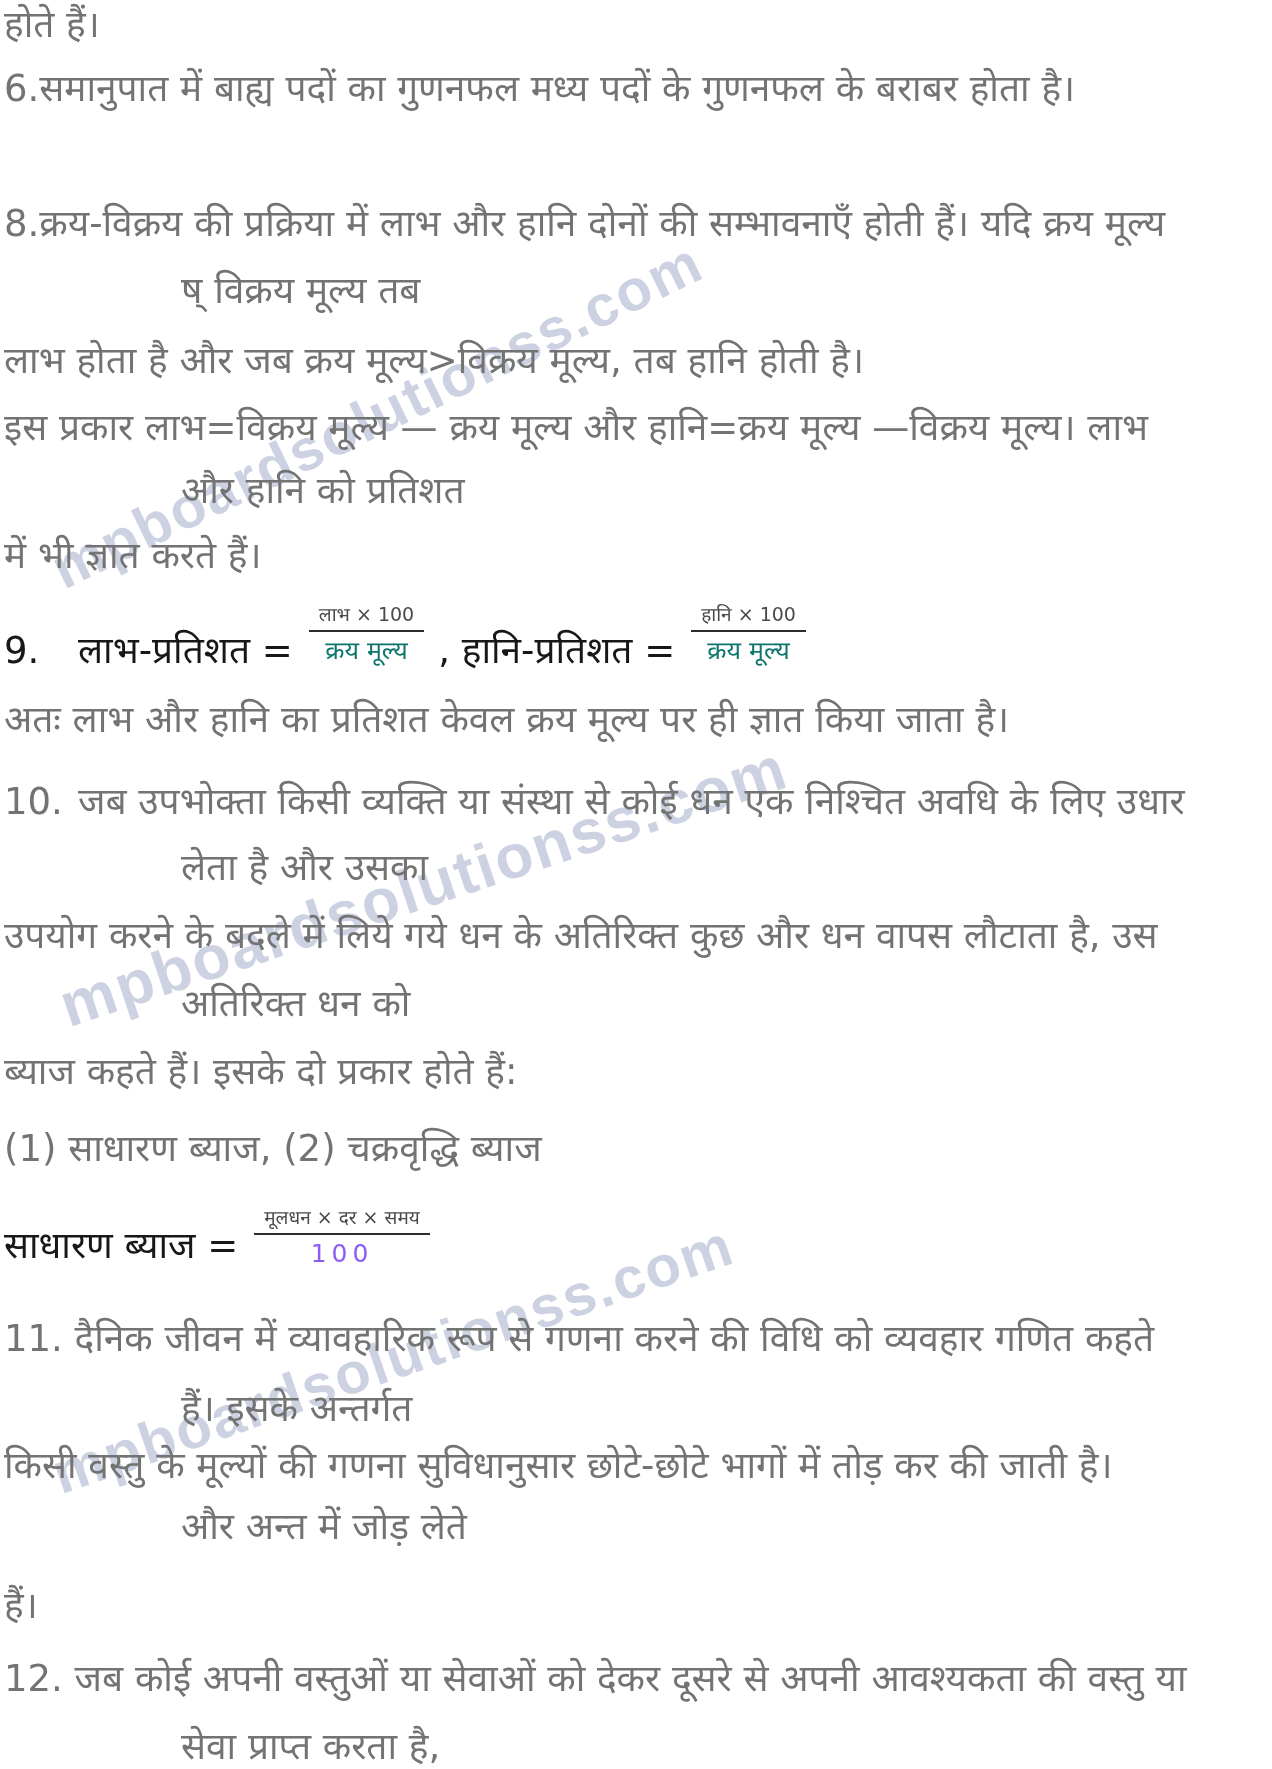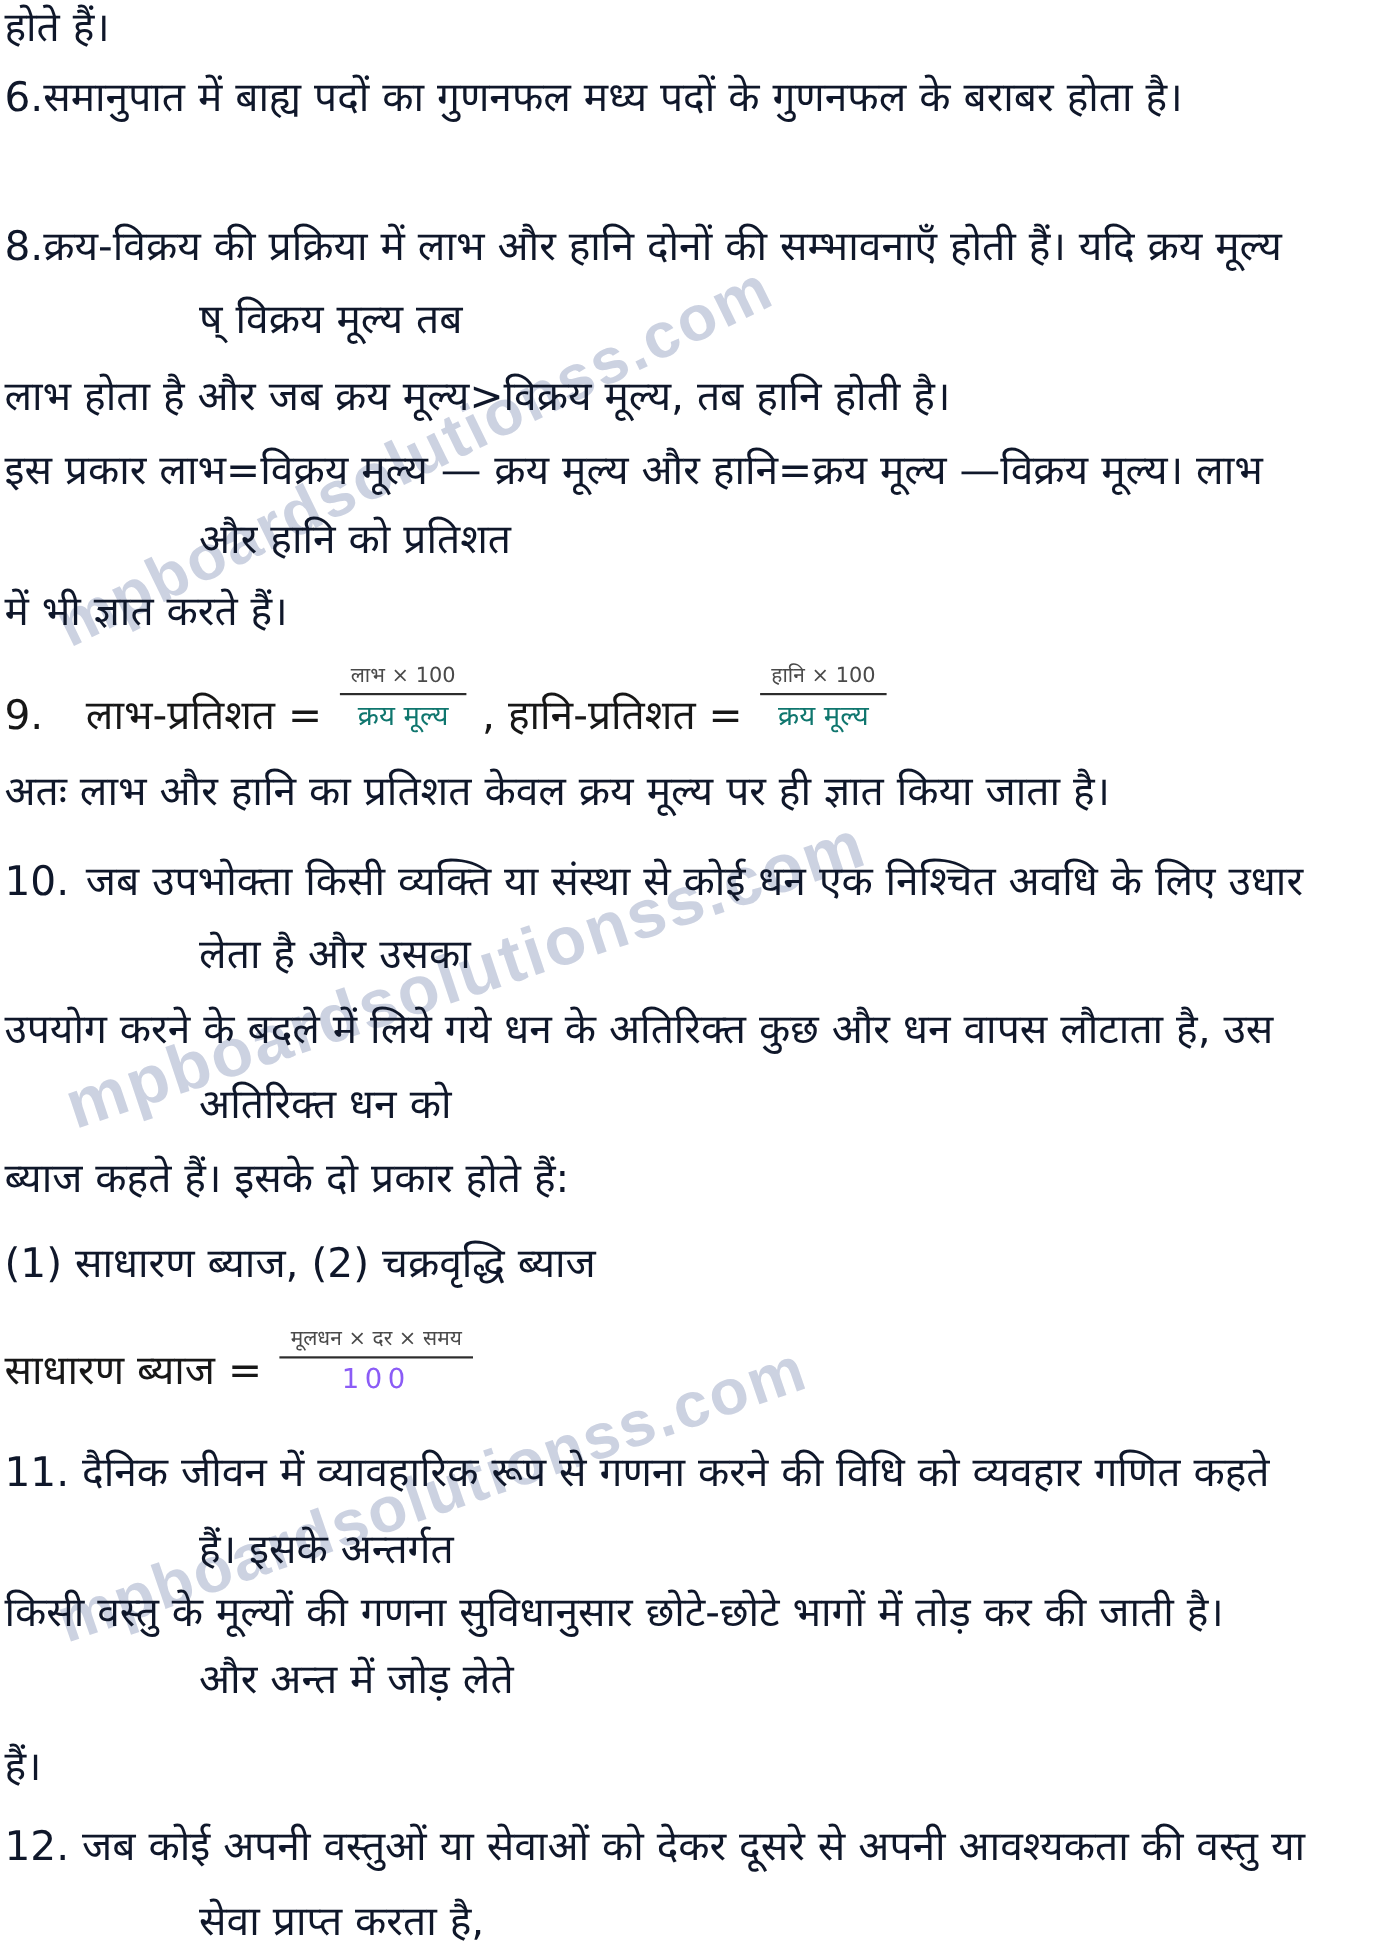--- a/index.html
+++ b/index.html
@@ -11,21 +11,21 @@
     overflow: hidden;
     font-family: "DejaVu Sans", "Liberation Sans", sans-serif;
     color: #171717;
   }
   .line {
     position: absolute;
     left: 4px;
     font-size: 37px;
     line-height: 1.25;
     white-space: nowrap;
-    color: #0f172a;
+    color: #737373;
   }
   .indent { left: 136px; margin-left: 45px; }
   .itemnum { display: inline-block; min-width: 74px; }
   .formula {
     position: absolute;
     left: 4px;
     display: flex;
     align-items: flex-end;
     font-size: 37px;
     line-height: 1.25;

